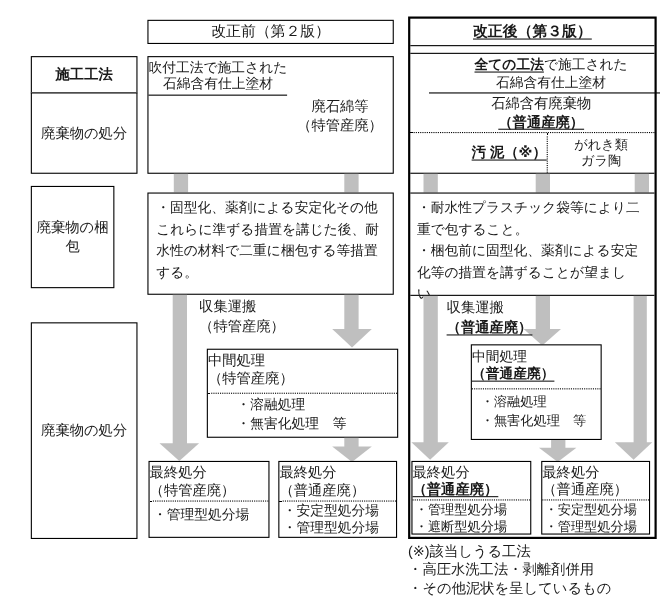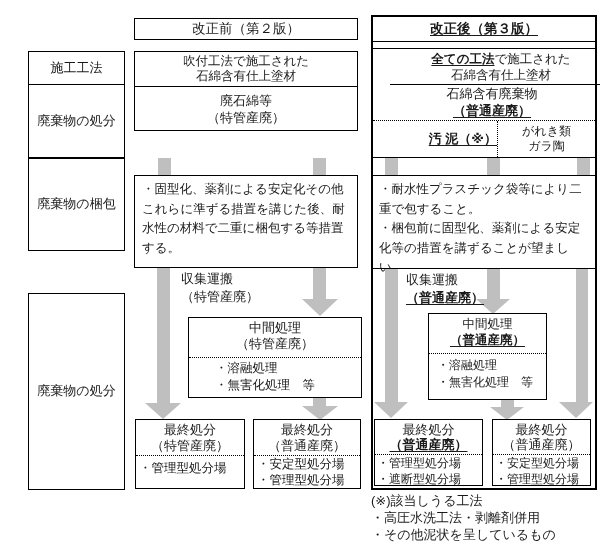--- a/index.html
+++ b/index.html
@@ -20,46 +20,46 @@
   .box{border:1px solid #000;background:#fff;}
   .thick{border:2px solid #000;}
   .center{display:flex;flex-direction:column;align-items:center;justify-content:center;text-align:center;}
   .pre{white-space:pre-line;}
   .em{font-weight:bold;text-decoration:underline;text-underline-offset:2px;}
   .shaft{background:#bfbfbf;}
   .head{width:0;height:0;border-left:17px solid transparent;border-right:17px solid transparent;border-top:16px solid #bfbfbf;}
   .head.sm{border-left-width:18px;border-right-width:18px;}
   .dotted-b{border-bottom:1px dotted #000;}
   .solid-b{border-bottom:1px solid #000;}
-  .cell-title{padding-top:2px;text-align:center;}
+  .cell-title{padding-top:2px;}
   .items{white-space:pre-line;text-align:left;}
 </style>
 </head>
 <body>
 
 <div id="stage">
 
-  <div class="abs box center" style="left:28px;top:51px;width:97px;height:34px;">
+  <div class="abs box center" style="left:28px;top:51px;width:97px;height:34px;font-weight:bold;">
       <span>施工工法</span>
     </div>
   <div class="abs box center" style="left:28px;top:84px;width:97px;height:74px;">
       <span>廃棄物の処分</span>
     </div>
-  <div class="abs box center" style="left:28px;top:158px;width:97px;height:93px;">
+  <div class="abs box center" style="left:28px;top:169px;width:76px;height:93px;">
       <span>廃棄物の梱包</span>
     </div>
   <div class="abs box center" style="left:28px;top:293px;width:97px;height:197px;">
       <span>廃棄物の処分</span>
     </div>
 
   <div class="abs box center" style="left:134px;top:18px;width:224px;height:22px;font-size:13.5px;">
       <span>改正前（第２版）</span>
     </div>
 
-  <div class="abs box" style="left:134px;top:51px;width:224px;height:80px;display:flex;flex-direction:column;">
+  <div class="abs box" style="left:134px;top:51px;width:224px;height:107px;display:flex;">
     <div class="center pre solid-b" style="height:34px;font-size:12.5px;line-height:15.5px;">吹付工法で施工された
 石綿含有仕上塗材</div>
     <div class="center pre" style="flex:1;line-height:17px;">廃石綿等
 （特管産廃）</div>
   </div>
 
   <div class="abs shaft" style="left: 158px; top: 158px; width: 13px; height: 17px; background: rgb(191, 191, 191);"></div>
   <div class="abs shaft" style="left: 313px; top: 158px; width: 13px; height: 17px; background: rgb(191, 191, 191);"></div>
 
   <div class="abs box pre" style="left:134px;top:175px;width:224px;height:93px;padding:4px 7px;font-size:12.5px;line-height:19.5px;">・固型化、薬剤による安定化その他これらに準ずる措置を講じた後、耐水性の材料で二重に梱包する等措置する。</div>

